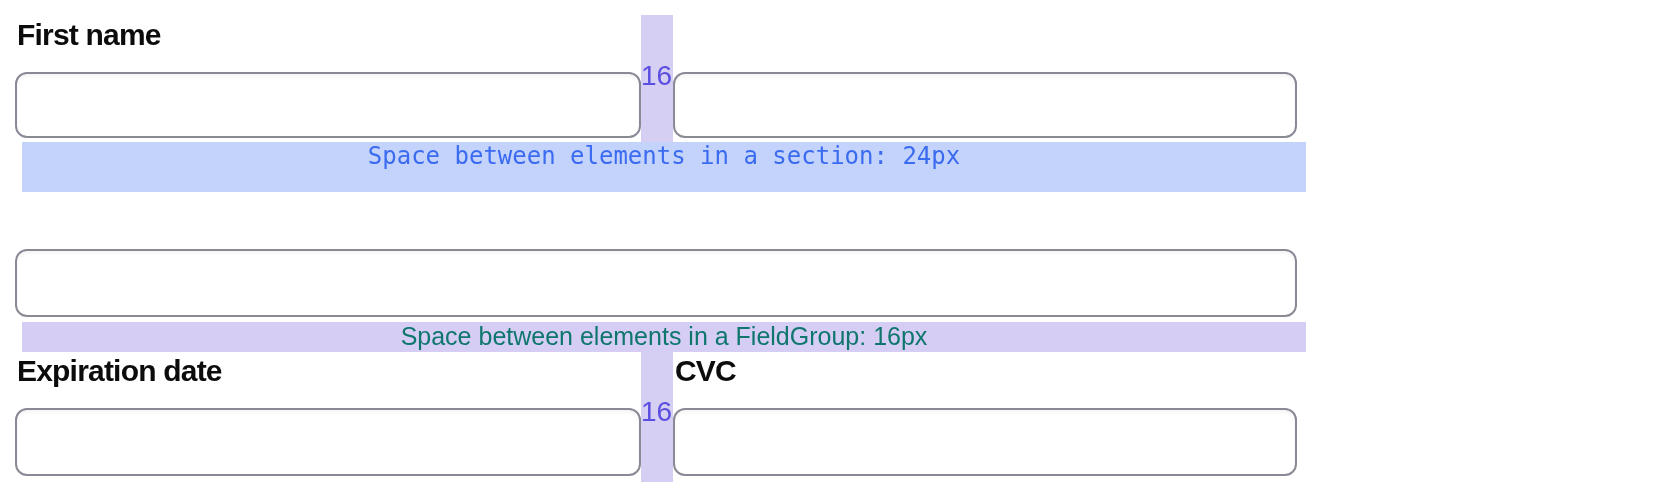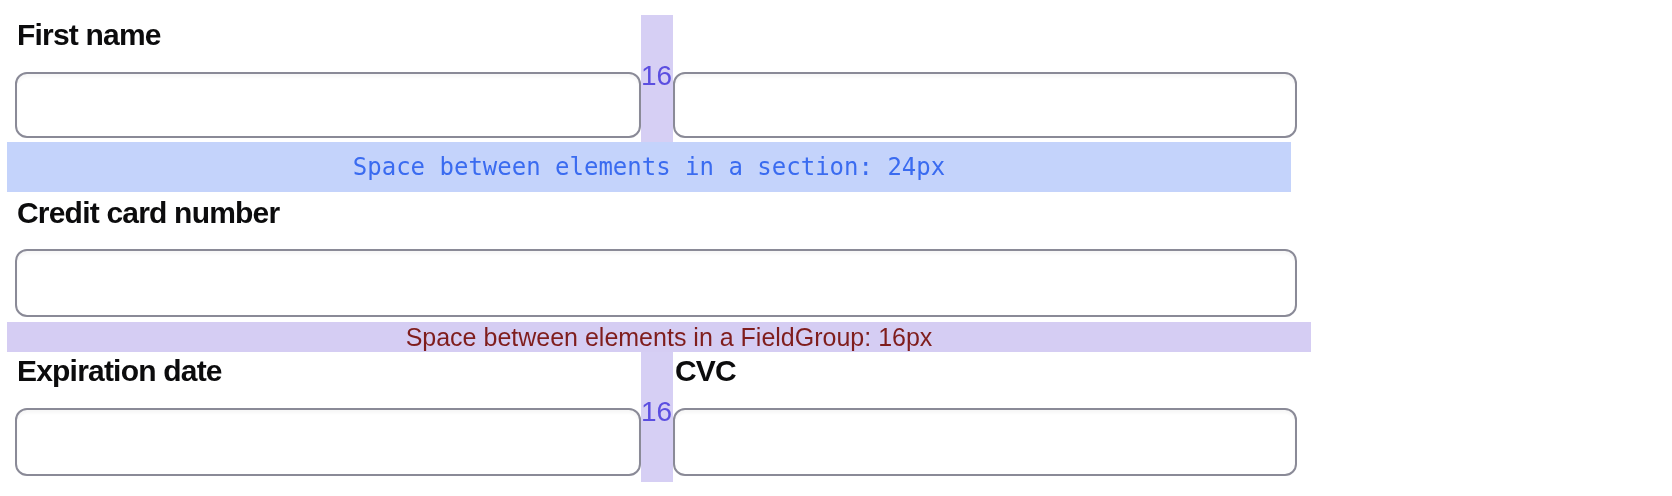--- a/index.html
+++ b/index.html
@@ -47,44 +47,42 @@
     width: 20px;
     text-align: center;
     font-size: 28px;
     font-weight: 400;
     color: #5b4ee0;
     line-height: 1;
     z-index: 5;
   }
   .band {
     position: absolute;
-    left: 7px;
+    left: 22px;
     width: 1284px;
     display: flex;
-    align-items: center;
     justify-content: center;
     z-index: 2;
     white-space: nowrap;
   }
   .band-section {
     top: 142px;
     height: 50px;
     background: #c4d3fb;
     color: #3a6bf0;
     font-family: "DejaVu Sans Mono", monospace;
     font-size: 24px;
   }
   .band-fieldgroup {
     top: 322px;
     height: 30px;
     background: #d5cdf3;
-    color: #7f1d1d;
+    color: #0f766e;
     font-family: "Liberation Sans", sans-serif;
     font-size: 25px;
-    padding-left: 20px;
   }
   
   .input-first-name   { left: 15px;  top: 72px;  width: 626px;  height: 66px; }
   .input-last-name    { left: 673px; top: 72px;  width: 624px;  height: 66px; }
   .input-card-number  { left: 15px;  top: 249px; width: 1282px; height: 68px; }
   .input-expiration   { left: 15px;  top: 408px; width: 626px;  height: 68px; }
   .input-cvc          { left: 673px; top: 408px; width: 624px;  height: 68px; }
   
   .label-first-name   { left: 17px;  top: 18px; }
   .label-last-name    { left: 675px; top: 18px; }
@@ -109,21 +107,20 @@
   <input class="text-input input-first-name" type="text" value="" style="">
 
   <input class="text-input input-last-name" type="text" value="" style="">
 
   <div class="gap-label gap-label-top">16</div>
 
   <div class="band band-section">
     <span>Space between elements in a section: 24px</span>
   </div>
 
-  <div class="field-label label-card-number">Credit card number</div>
   <input class="text-input input-card-number" type="text" value="" style="">
 
   <div class="band band-fieldgroup">
     <span>Space between elements in a FieldGroup: 16px</span>
   </div>
 
   <div class="field-label label-expiration">Expiration date</div>
   <input class="text-input input-expiration" type="text" value="" style="">
 
   <div class="field-label label-cvc">CVC</div>

